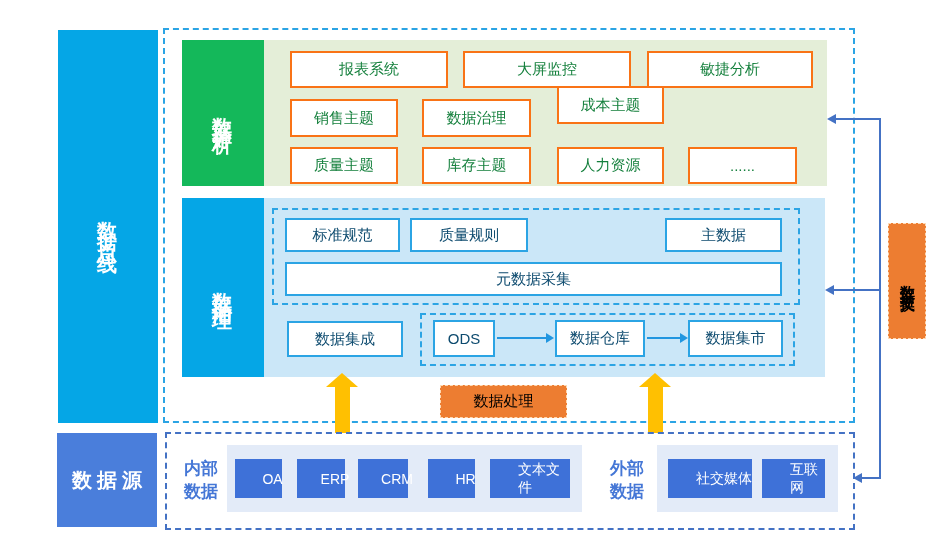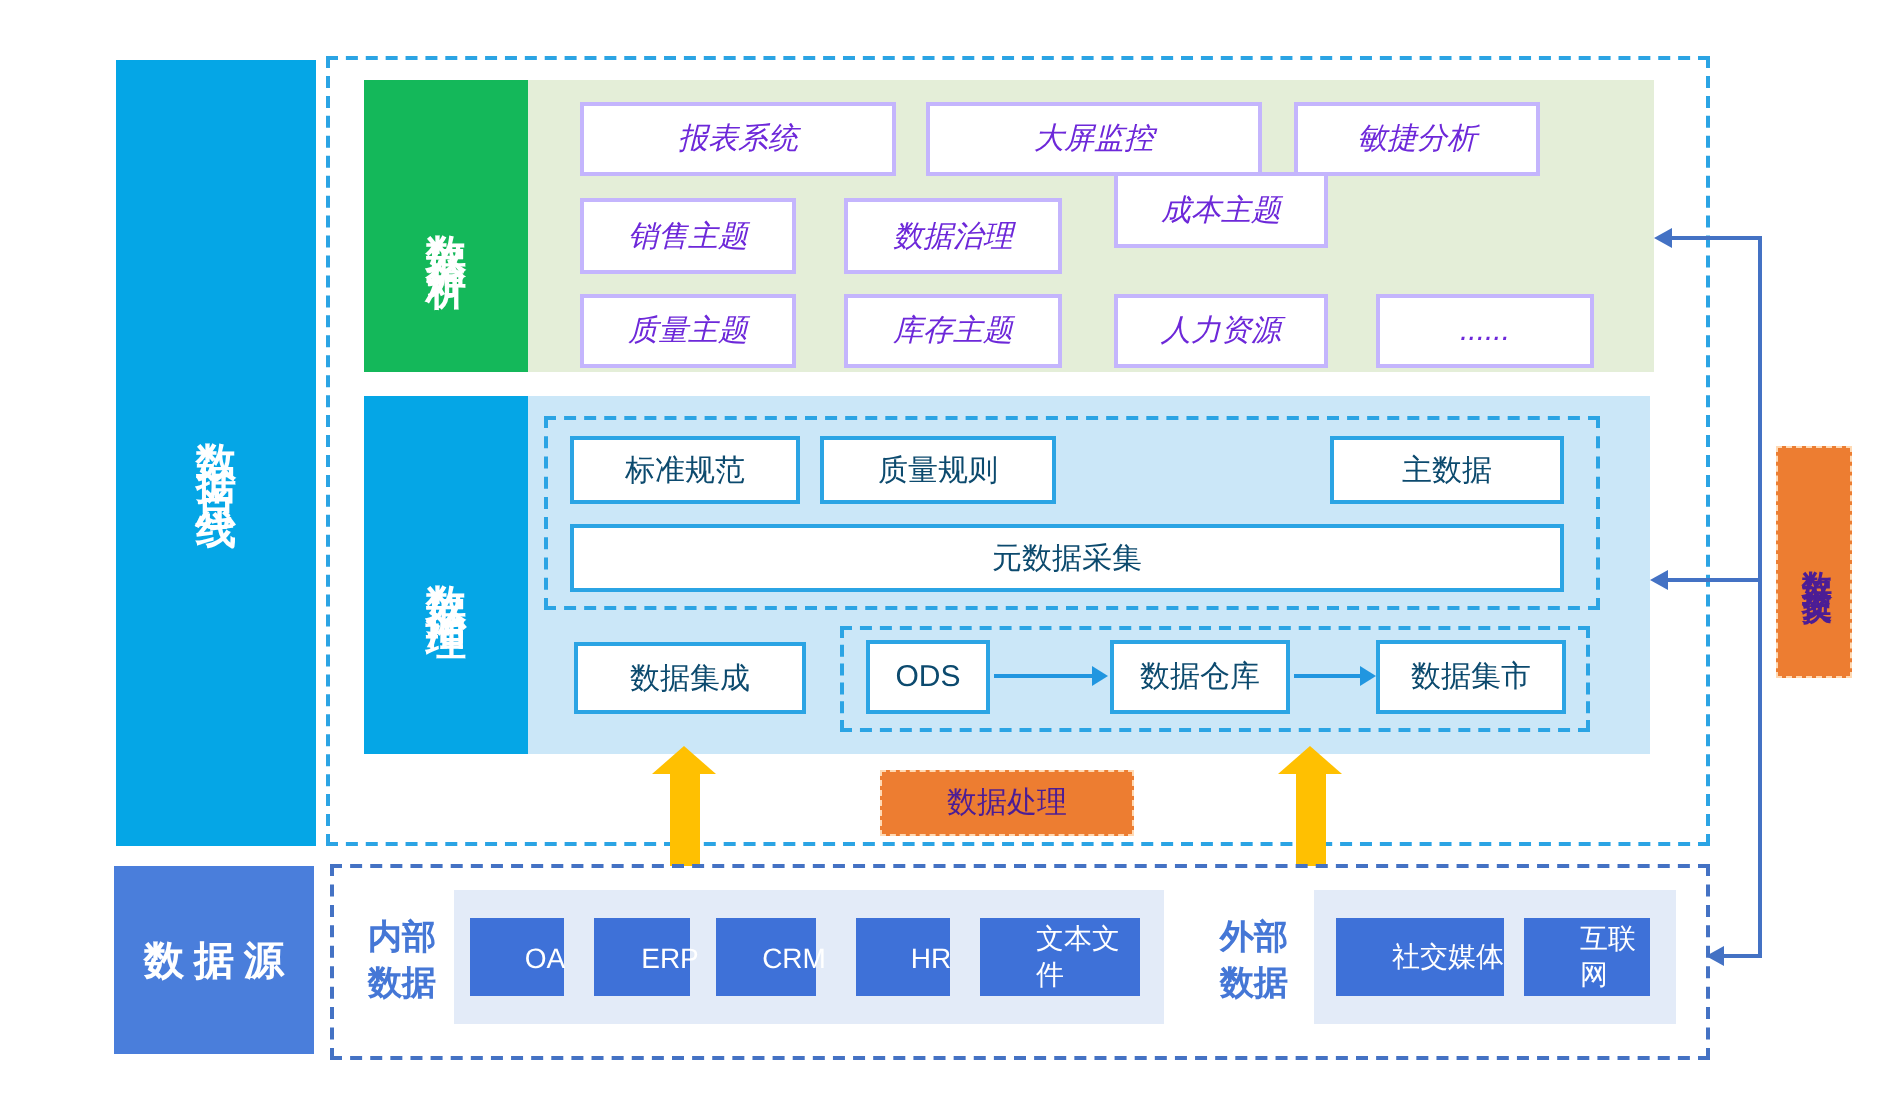--- a/index.html
+++ b/index.html
@@ -32,29 +32,29 @@
   
   .label-green { background: #14b85a; font-size: 20px; letter-spacing: 6px; }
   .label-blue  { background: #05a6e6; font-size: 20px; letter-spacing: 6px; }
 
   
   .bg-green { background: #e4eed8; }
   .bg-blue  { background: #cbe7f8; }
 
   
   .box { background: #ffffff; font-size: 15px; display: flex; align-items: center; justify-content: center; }
-  .box.green { border: 2px solid #c4b5fd; color: #6d28d9; font-style: italic; }
+  .box.green { border: 2px solid #f97316; color: #15803d; }
   .box.blue  { border: 2px solid #2ba4e4; color: #0c4a6e; }
 
   
   .sub-dashed { border: 2px dashed #2ba4e4; }
 
   
   .orange-box {
-    background: #ed7d31; color: #4c1d95; font-size: 15px;
+    background: #ed7d31; color: #000000; font-size: 15px;
     border: 1px dashed #ffd9b3;
     display: flex; align-items: center; justify-content: center;
   }
   .orange-box.vert { writing-mode: vertical-rl; text-orientation: upright; font-weight: bold; letter-spacing: 4px; }
 
   
   .src-box { background: #3e71d8; color: #ffffff; font-size: 14px; display: flex; align-items: center; justify-content: center; padding-left: 28px; }
   .src-strip { background: #e3ebf8; }
   .src-group-label { color: #4577d6; font-size: 17px; font-weight: bold; text-align: center; line-height: 23px; }
   .source-title { background: #4a7edb; color: #ffffff; font-size: 20px; font-weight: bold; letter-spacing: 5px; padding-left: 5px; display: flex; align-items: center; justify-content: center; }
@@ -79,21 +79,21 @@
 
   <div class="abs vlabel bus-bar" style="left:58px;top:30px;width:100px;height:393px">数据总线</div>
 
   <div class="abs container-top" style="left:163px;top:28px;width:692px;height:395px"></div>
 
   <div class="abs bg-green" style="left:264px;top:40px;width:563px;height:146px"></div>
   <div class="abs vlabel label-green" style="left:182px;top:40px;width:82px;height:146px">数据分析</div>
 
   <div class="abs box green" style="left:290px;top:51px;width:158px;height:37px">报表系统</div>
   <div class="abs box green" style="left:463px;top:51px;width:168px;height:37px">大屏监控</div>
-  <div class="abs box green" style="left:647px;top:51px;width:123px;height:37px">敏捷分析</div>
+  <div class="abs box green" style="left:647px;top:51px;width:166px;height:37px">敏捷分析</div>
 
   <div class="abs box green" style="left:290px;top:99px;width:108px;height:38px">销售主题</div>
   <div class="abs box green" style="left:422px;top:99px;width:109px;height:38px">数据治理</div>
   <div class="abs box green" style="left:557px;top:86px;width:107px;height:38px">成本主题</div>
 
   <div class="abs box green" style="left:290px;top:147px;width:108px;height:37px">质量主题</div>
   <div class="abs box green" style="left:422px;top:147px;width:109px;height:37px">库存主题</div>
   <div class="abs box green" style="left:557px;top:147px;width:107px;height:37px">人力资源</div>
   <div class="abs box green" style="left:688px;top:147px;width:109px;height:37px">......</div>
 

